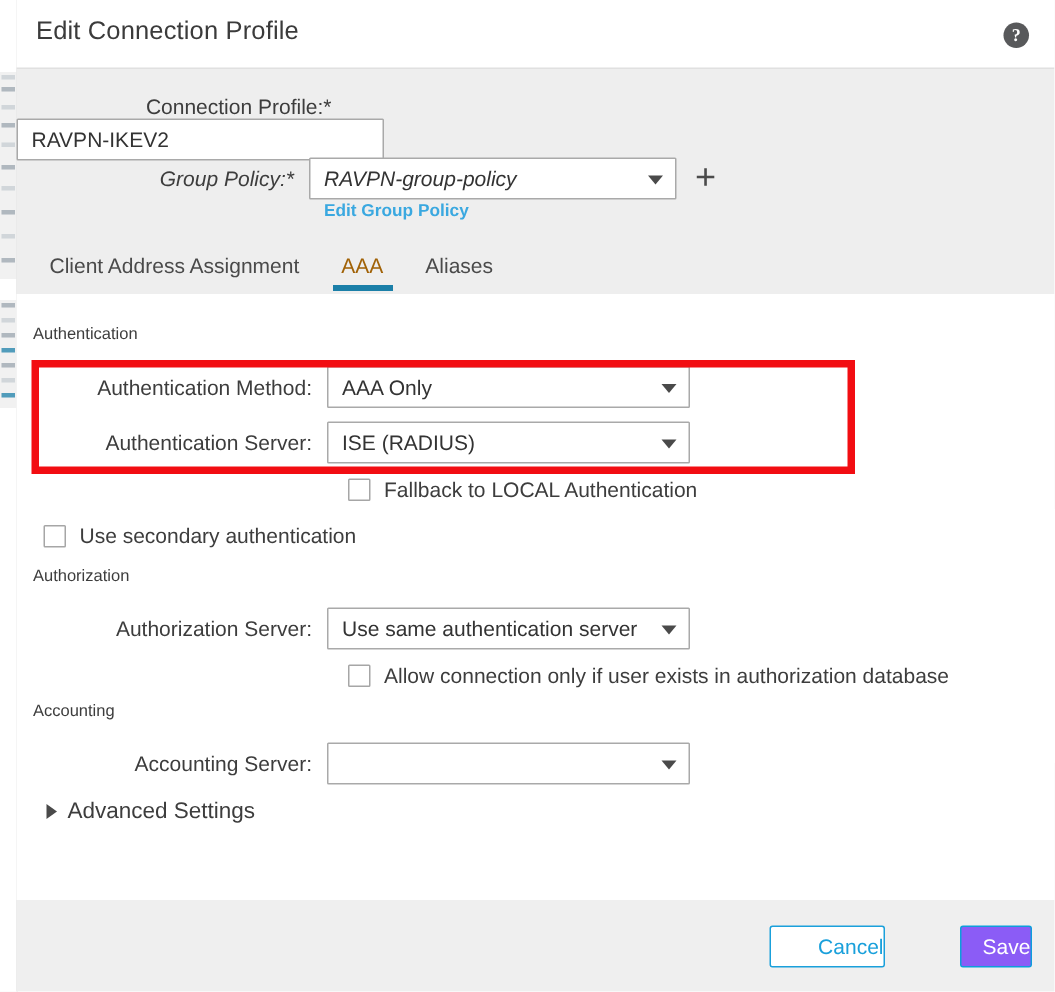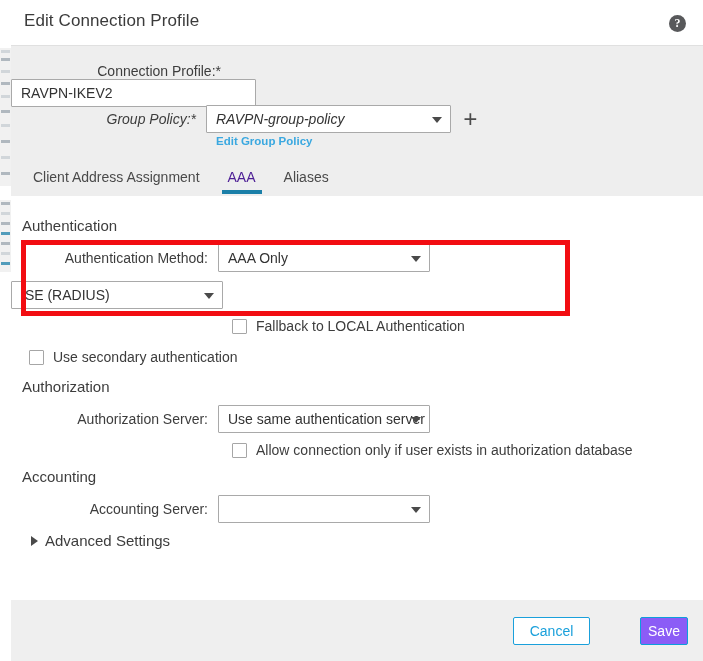--- a/index.html
+++ b/index.html
@@ -174,21 +174,21 @@
   }
   .tab {
     position: relative;
     padding: 0 14px;
     font-size: 14px;
     color: #4a4a4a;
     line-height: 26px;
     cursor: pointer;
     white-space: nowrap;
   }
-  .tab.active { color: #4c1d95; }
+  .tab.active { color: #a16207; }
   .tab.active::after {
     content: "";
     position: absolute;
     left: 8px; right: 8px;
     bottom: -4px;
     height: 4px;
     background: #1b7fa8;
   }
   .tab-first { margin-left: 8px; }
 
@@ -199,21 +199,21 @@
     top: 196px;
     width: 692px;
     height: 404px;
     background: #ffffff;
     box-sizing: border-box;
   }
 
   .section-title {
     position: absolute;
     left: 11px;
-    font-size: 15px;
+    font-size: 11px;
     color: #3d3d3d;
   }
   .sec-authentication { top: 21px; }
   .sec-authorization  { top: 182px; }
   .sec-accounting     { top: 272px; }
 
   .row {
     position: absolute;
     display: flex;
     align-items: center;
@@ -225,21 +225,21 @@
     font-size: 14px;
     color: #3d3d3d;
     box-sizing: border-box;
   }
 
   .row-auth-method  { left: 0; top: 48px; }
   .row-auth-server  { left: 0; top: 85px; }
   .row-authz-server { left: 0; top: 209px; }
   .row-acct-server  { left: 0; top: 299px; }
 
-  .sel-w242 { width: 212px; }
+  .sel-w242 { width: 242px; }
 
   .checkbox {
     width: 15px;
     height: 15px;
     border: 1px solid #a6a6a6;
     background: #ffffff;
     box-sizing: border-box;
     cursor: pointer;
     border-radius: 1px;
     flex: none;
@@ -300,21 +300,21 @@
     height: 61px;
     background: #efefef;
     box-sizing: border-box;
   }
   .btn {
     position: absolute;
     height: 28px;
     box-sizing: border-box;
     font-size: 14px;
     line-height: 26px;
-    text-align: center;
+    text-align: right;
     cursor: pointer;
     border-radius: 2px;
     font-family: "Liberation Sans", sans-serif;
   }
   .btn-cancel {
     right: 113px;
     top: 17px;
     width: 77px;
     background: #ffffff;
     border: 1px solid #1aa0db;
@@ -393,20 +393,21 @@
 
     <div class="row row-auth-method">
       <div class="rlabel">Authentication Method:</div>
       <div class="select-box sel-w242">
         <span class="sel-text">AAA Only</span>
         <span class="caret"></span>
       </div>
     </div>
 
     <div class="row row-auth-server">
+      <div class="rlabel">Authentication Server:</div>
       <div class="select-box sel-w242">
         <span class="sel-text">ISE (RADIUS)</span>
         <span class="caret"></span>
       </div>
     </div>
 
     <div class="highlight-box"></div>
 
     <div class="cb-row cb-fallback">
       <div class="checkbox"></div>

